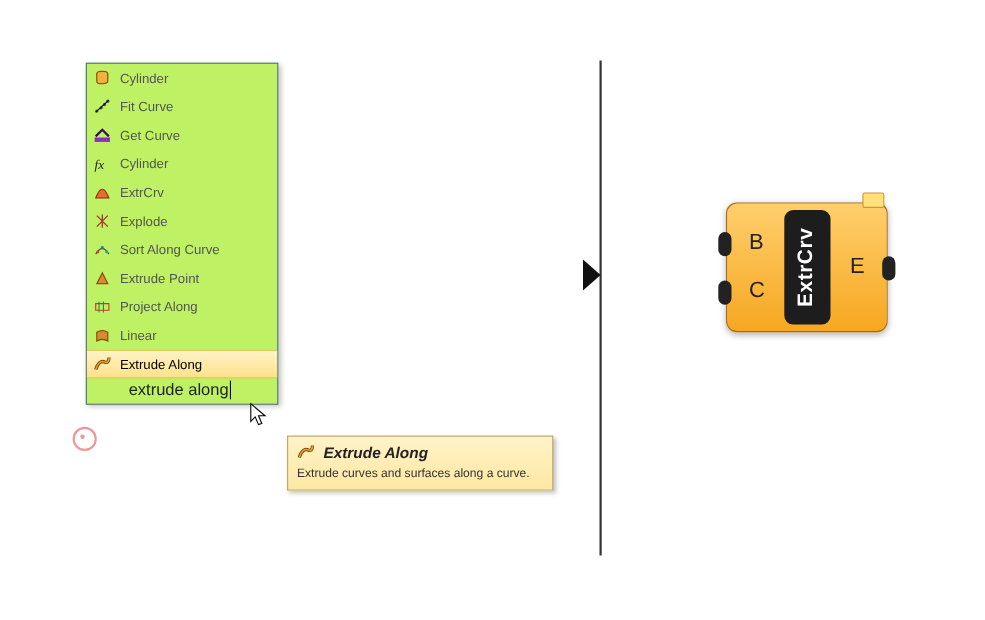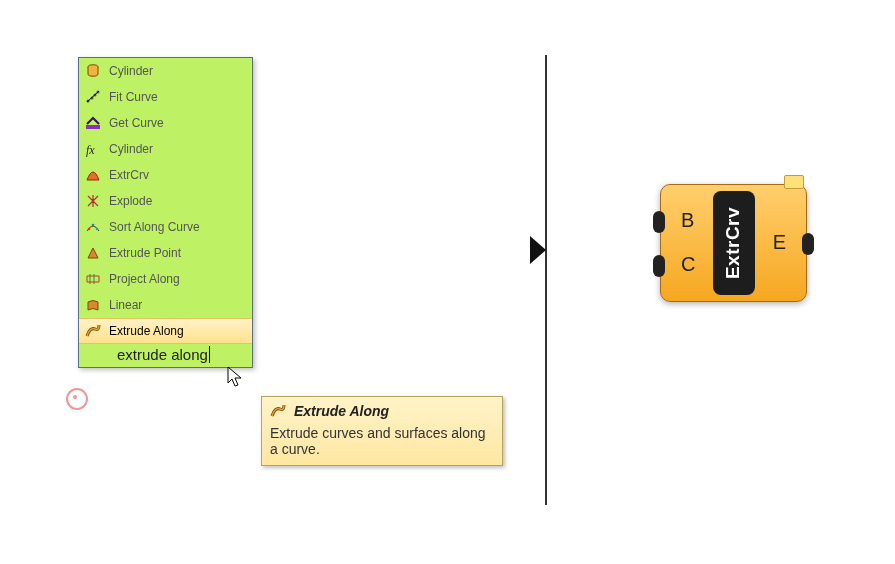--- a/index.html
+++ b/index.html
@@ -112,21 +112,21 @@
     display: flex;
     align-items: center;
     gap: 8px;
     font-style: italic;
     font-weight: bold;
     font-size: 14px;
     color: #222;
     margin-bottom: 6px;
   }
   .tooltip .tt-body {
-    font-size: 14px;
+    font-size: 11px;
     color: #333;
   }
   
   .cursor {
     position: absolute;
     left: 227px;
     top: 366px;
     pointer-events: none;
   }
   

